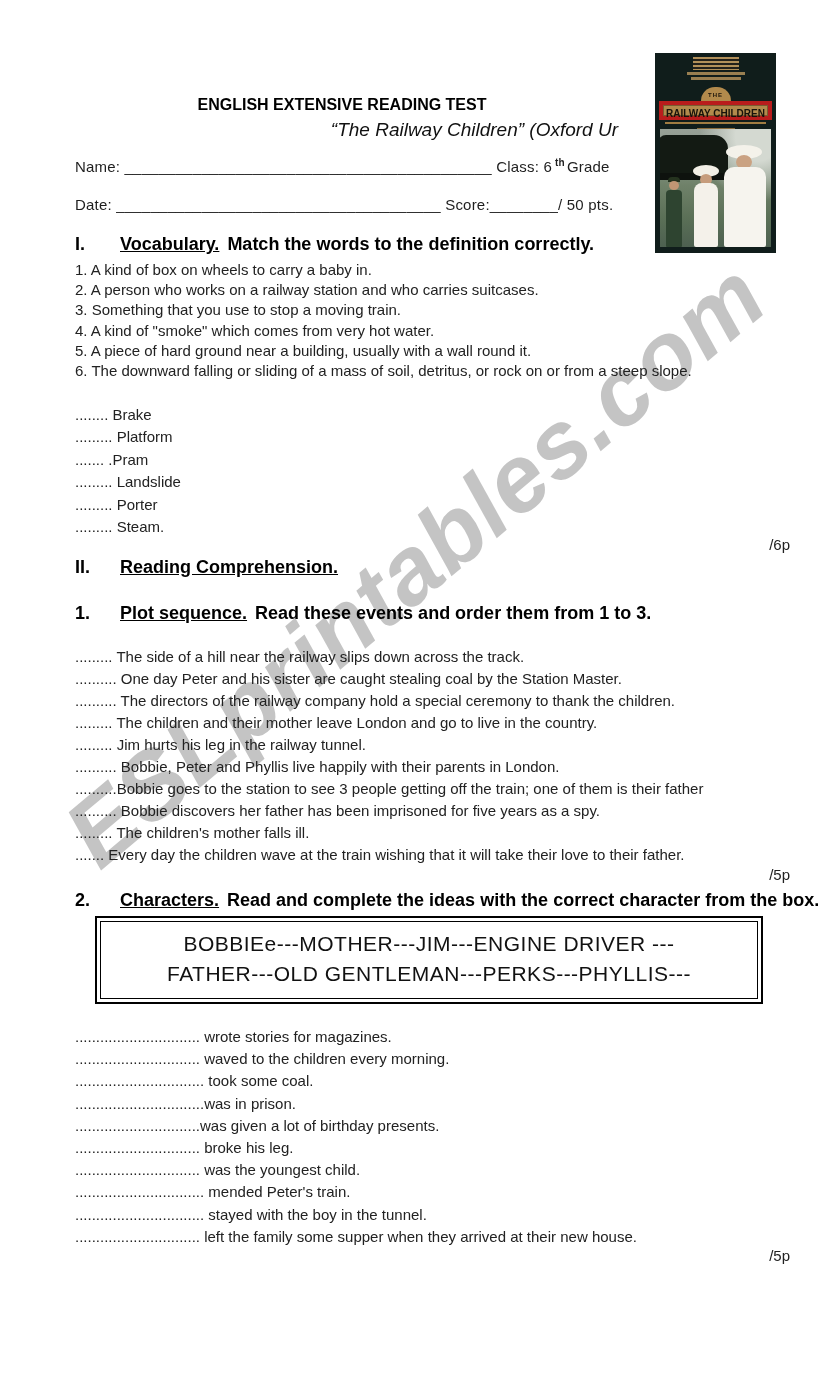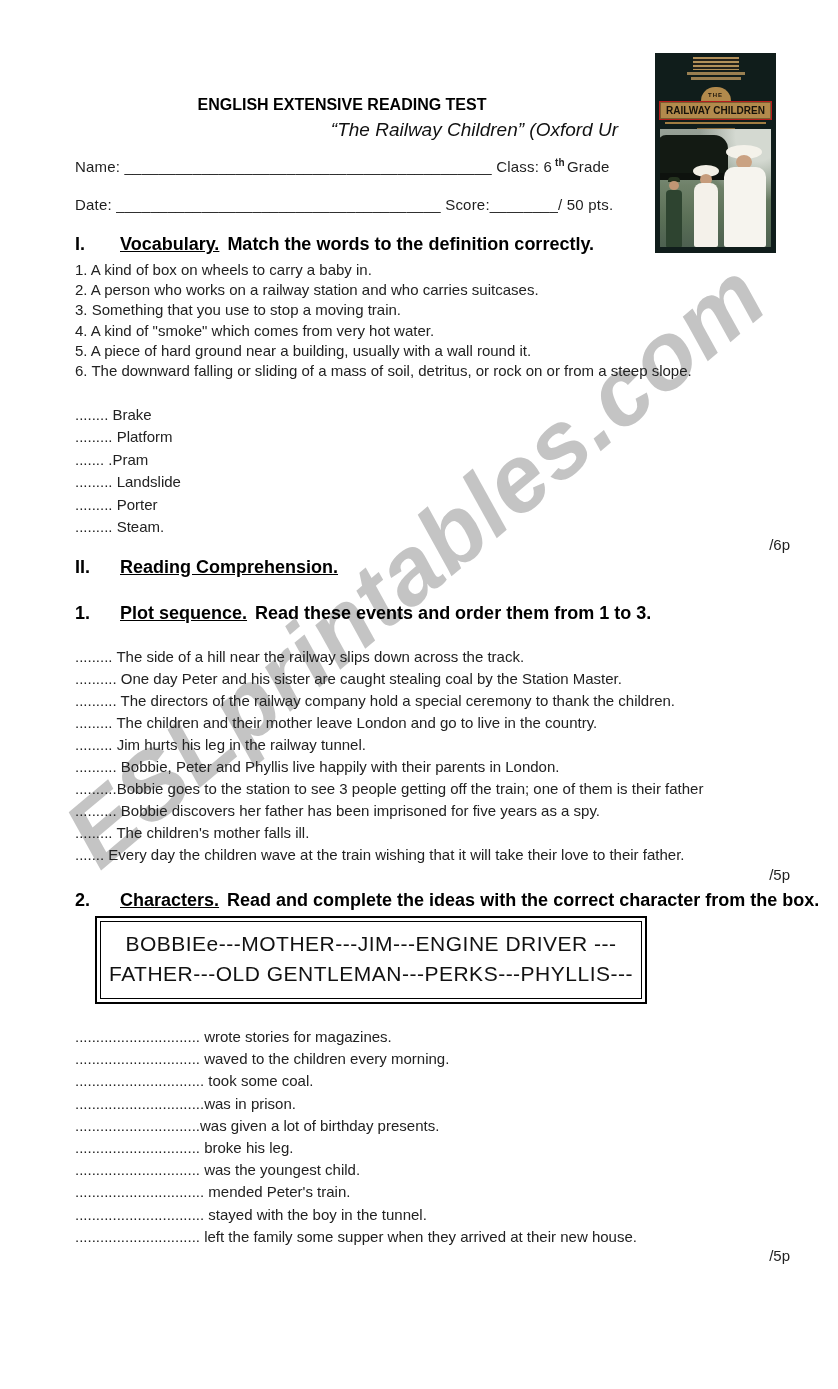--- a/index.html
+++ b/index.html
@@ -35,39 +35,39 @@
   
   .list { position:absolute; left:75px; font-size:15px; color:#222; }
   .defs-list   { top:260px; line-height:20.2px; width:730px; }
   .words-list  { top:404px; line-height:22.4px; }
   .plot-list   { top:646px; line-height:22px; width:760px; white-space:nowrap; }
   .chars-list  { top:1026px; line-height:22.2px; width:740px; white-space:nowrap; }
   .points { position:absolute; right:48px; font-size:15px; color:#222; }
 
   
   .char-box-outer {
-    position:absolute; left:95px; top:916px; width:552px;
+    position:absolute; left:95px; top:916px; width:668px;
     border:2px solid #000; padding:3px; background:#fff;
   }
   .char-box-inner {
     border:1px solid #000; padding:7px 4px 9px 4px; text-align:center;
     font-size:21px; letter-spacing:0.5px; line-height:30px; color:#111; white-space:nowrap;
   }
 
   
   .cover { position:absolute; left:655px; top:53px; width:121px; height:200px; background:#101d1b; overflow:hidden; }
   .cover-logo { margin:4px auto 0; width:46px; height:13px; background:#b2905a;
     background-image:repeating-linear-gradient(180deg,#b2905a 0 2px,#23201a 2px 4px); }
   .cover-textbar { margin:2px auto 0; height:3px; background:rgba(178,144,90,0.85); }
   .tb1 { width:58px; } .tb2 { width:50px; }
   .cover-arch { margin:7px auto 0; width:30px; height:14px; background:#b28a4c;
     border-radius:15px 15px 0 0; text-align:center; font-size:6px; font-weight:700;
     color:#1c140a; line-height:16px; letter-spacing:1px; }
   .cover-banner { margin:0 auto; width:113px; height:19px; background:#b28a4c;
-    border:1px solid #b91c1c; box-shadow:inset 0 0 0 1px #7a5c30;
+    border:4px solid #b91c1c; box-shadow:inset 0 0 0 1px #7a5c30;
     text-align:center; font-size:10px; font-weight:700; color:#17120a;
     line-height:17px; letter-spacing:0; white-space:nowrap; }
   .cover-underline { margin:2px auto 0; width:101px; height:2px; background:#a07c42; }
   .cover-author { margin:4px auto 0; width:38px; height:4px; background:#8a6c3c; }
   .cover-photo { position:absolute; left:5px; top:76px; width:111px; height:118px;
     background:
       radial-gradient(ellipse at 88% 6%, #d4d9d1 0 16%, rgba(212,217,209,0) 42%),
       linear-gradient(180deg,#97a096 0%,#8a978b 20%,#6f8169 48%,#5b7057 75%,#4d6050 100%);
     overflow:hidden; }
   .train { position:absolute; left:-2px; top:6px; width:70px; height:40px; background:#131a13;

